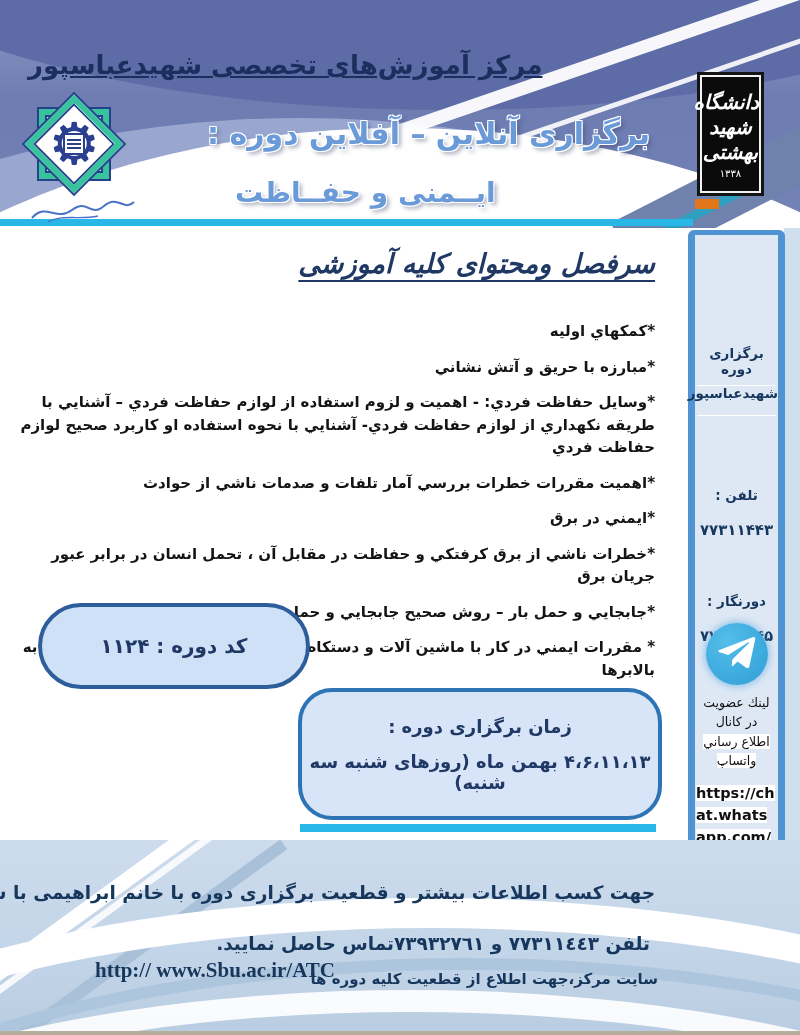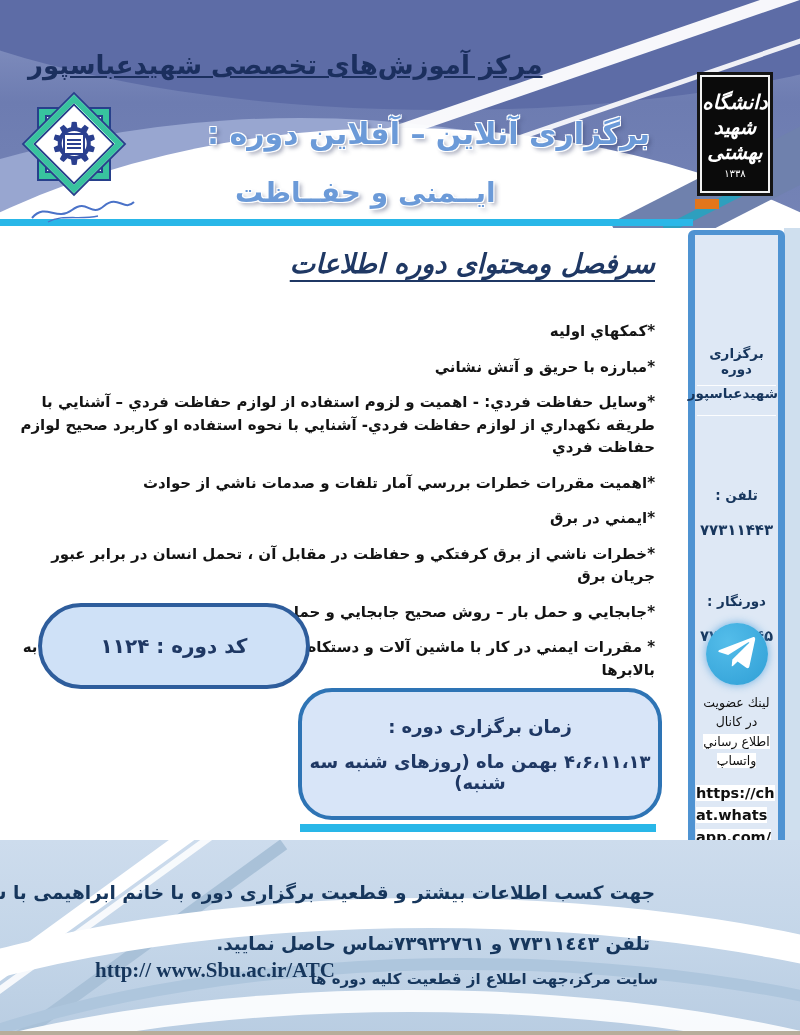--- a/index.html
+++ b/index.html
@@ -43,21 +43,21 @@
   .sq.rot{transform:rotate(45deg);}
   .gear-glyph{position:absolute;left:0;top:0;width:100px;height:100px;display:flex;
       align-items:center;justify-content:center;font-size:58px;color:#2a3f8f;line-height:1;}
   .seal{position:absolute;left:39px;top:39px;width:22px;height:22px;background:#fff;
         border:2px solid #2a3f8f;box-sizing:border-box;display:flex;flex-direction:column;
         justify-content:center;gap:2px;padding:2px;}
   .seal i{display:block;height:2px;background:#2a3f8f;}
   .signature{position:absolute;left:28px;top:196px;width:110px;height:30px;}
 
   
-  .uni-logo{position:absolute;left:697px;top:72px;width:76px;height:124px;background:#0b0b0b;
+  .uni-logo{position:absolute;left:697px;top:72px;width:67px;height:124px;background:#0b0b0b;
             border:3px solid #141414;box-sizing:border-box;box-shadow:inset 0 0 0 2px #f2f2f2;
             color:#fff;direction:rtl;text-align:center;display:flex;flex-direction:column;
             justify-content:center;padding:4px 2px;}
   .uni-logo .cal{font-size:20px;font-weight:bold;font-style:italic;line-height:1.25;}
   .uni-logo .yr{font-size:10px;letter-spacing:2px;margin-top:3px;}
 
   
   .section-title{position:absolute;right:145px;top:248px;direction:rtl;white-space:nowrap;
       font-size:27px;font-weight:bold;font-style:italic;color:#1f3864;
       text-decoration:underline;text-underline-offset:7px;text-decoration-thickness:2px;}
@@ -153,21 +153,21 @@
     </svg>
 
     <div class="uni-logo">
       <div class="cal">دانشگاه</div>
       <div class="cal">شهید</div>
       <div class="cal">بهشتی</div>
       <div class="yr">۱۳۳۸</div>
     </div>
   </div>
 
-  <div class="section-title">سرفصل ومحتوای دوره اطلاعات</div>
+  <div class="section-title">سرفصل ومحتوای کلیه آموزشی</div>
 
   <div class="topics">
     <div class="topic">*كمكهاي اوليه</div>
     <div class="topic">*مبارزه با حريق و آتش نشاني</div>
     <div class="topic">*وسايل حفاظت فردي: - اهميت و لزوم استفاده از لوازم حفاظت فردي – آشنايي با طريقه نكهداري از لوازم حفاظت فردي- آشنايي با نحوه استفاده او كاربرد صحيح لوازم حفاظت فردي</div>
     <div class="topic">*اهميت مقررات خطرات بررسي آمار تلفات و صدمات ناشي از حوادث</div>
     <div class="topic">*ايمني در برق</div>
     <div class="topic">*خطرات ناشي از برق كرفتكي و حفاظت در مقابل آن ، تحمل انسان در برابر عبور جريان برق</div>
     <div class="topic">*جابجايي و حمل بار – روش صحيح جابجايي و حمل بار به وسيله افراد</div>
     <div class="topic">* مقررات ايمني در كار با ماشين آلات و دستكاه هاي مكانيكي مقررات ايمني مربوط به بالابرها</div>

